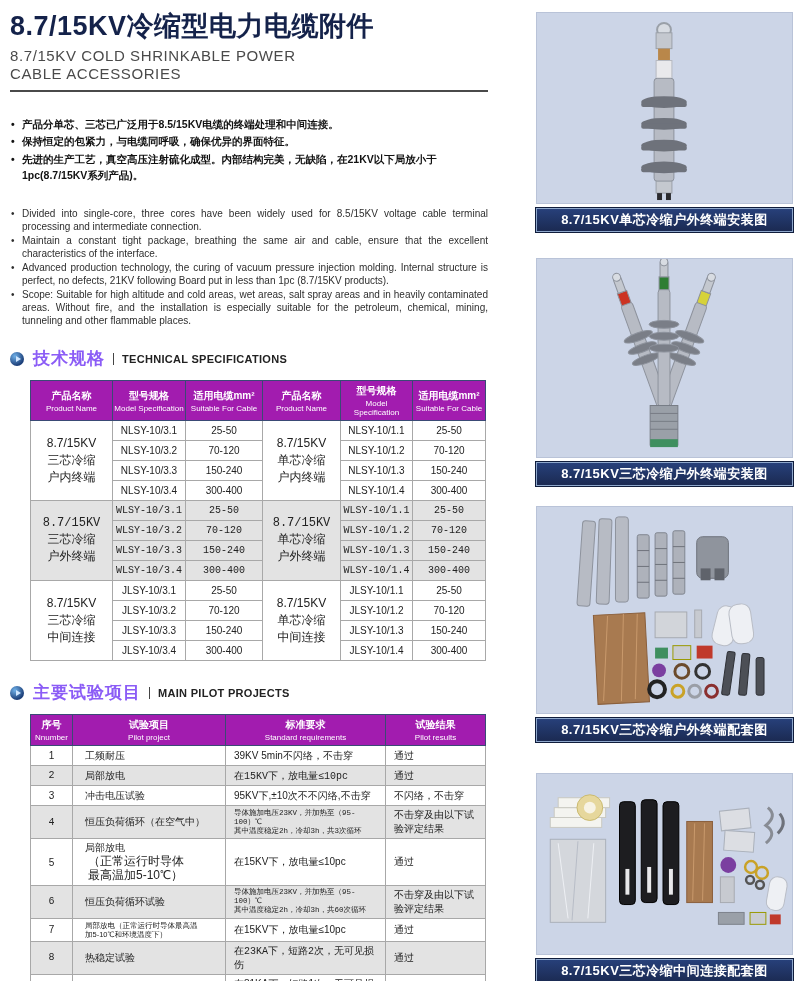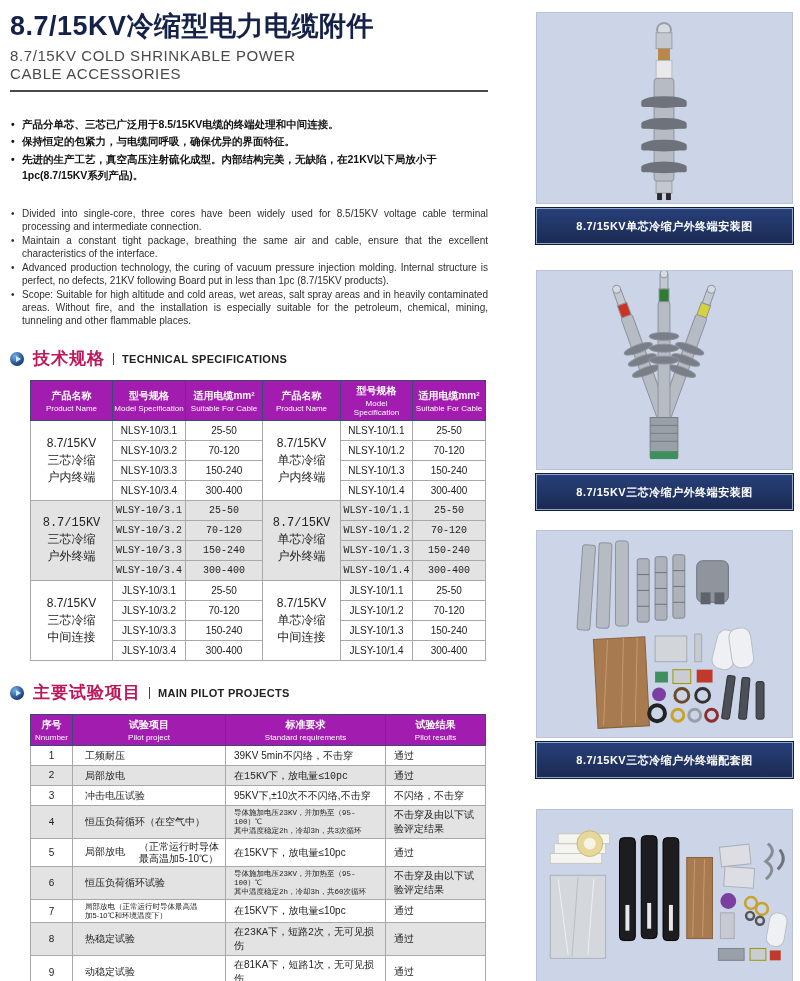--- a/index.html
+++ b/index.html
@@ -20,21 +20,21 @@
   .features li::before { content:"•"; position:absolute; left:1px; top:0; }
   .features-cn { font-size:10.5px; font-weight:600; line-height:1.55; color:#111; }
   .features-cn li { margin-bottom:1px; }
   .features-en { margin-top:24px; font-size:10px; color:#2e2e2e; line-height:1.3; }
   .features-en li { text-align:justify; margin-bottom:1px; }
 
   
   .section-head { display:flex; align-items:center; margin-top:20px; }
   .sb-icon { width:14px; height:14px; border-radius:50%; background:radial-gradient(circle at 35% 30%, #6fb0e8, #1c3f79 70%); display:inline-flex; align-items:center; justify-content:center; flex:none; }
   .sb-icon::after { content:""; width:0; height:0; border-left:5px solid #cfe6ff; border-top:3px solid transparent; border-bottom:3px solid transparent; margin-left:2px; }
-  .sh-cn { font-size:17px; font-weight:bold; color:#be185d; margin-left:9px; letter-spacing:1px; }
+  .sh-cn { font-size:17px; font-weight:bold; color:#8b5cf6; margin-left:9px; letter-spacing:1px; }
   .sh-en { font-size:11px; font-weight:bold; color:#222; border-left:1.5px solid #444; margin-left:8px; padding-left:8px; letter-spacing:.3px; }
 
   
   table { border-collapse:collapse; table-layout:fixed; margin:10px 0 0 20px; width:455px; }
   th { background:#a21caf; color:#fff; font-weight:normal; padding:3px 1px; border:1px solid #3a4a75; }
   th .h-cn { font-size:10px; font-weight:bold; display:block; }
   th .h-en { font-size:8px; display:block; margin-top:1px; }
   td { border:1px solid #a8a8a8; font-size:10px; color:#222; }
   tr.shade td { background:#e3e3e3;font-family:Liberation Mono, monospace; }
 
@@ -42,26 +42,26 @@
   .tech td { text-align:center; height:17px; padding:4px 2px; }
   .tech td.prod { font-size:12px; line-height:1.45; }
 
   
   .pilot td { height:20px; padding:2px 4px; }
   .pilot .c-no { text-align:center; }
   .pilot .c-proj { padding-left:12px; }
   .pilot .c-std { padding-left:8px; }
   .pilot .c-res { padding-left:8px; }
   .pilot .small { font-size:7.5px; line-height:1.2; }
-  .proj-note { font-size:10px; line-height:1.15; display:inline-block; vertical-align:middle; white-space:pre-line; margin-left:14px; }
+  .proj-note { font-size:12px; line-height:1.15; display:inline-block; vertical-align:middle; white-space:pre-line; margin-left:3px; }
 
   
   .card { width:257px; }
   .photo { width:100%; background:#ccd5e7; border:1px solid #b9c3d8; }
-  .caption { height:36px; background:linear-gradient(#27407a,#1b2a52); border:1px solid #8fa8cc; outline:1px solid #101d3c; display:flex; align-items:center; justify-content:center; color:#fff; font-size:11px; font-weight:bold; letter-spacing:.5px; }
+  .caption { height:24px; background:linear-gradient(#27407a,#1b2a52); border:1px solid #8fa8cc; outline:1px solid #101d3c; display:flex; align-items:center; justify-content:center; color:#fff; font-size:13px; font-weight:bold; letter-spacing:.5px; }
   .gap1{margin-top:26px;} .gap2{margin-top:20px;} .gap3{margin-top:31px;}
 </style>
 </head>
 <body>
 
 <div class="page">
   <div class="left-col">
 
     <h1 class="title">8.7/15KV冷缩型电力电缆附件</h1>
     <div class="subtitle pre">8.7/15KV COLD SHRINKABLE POWER

